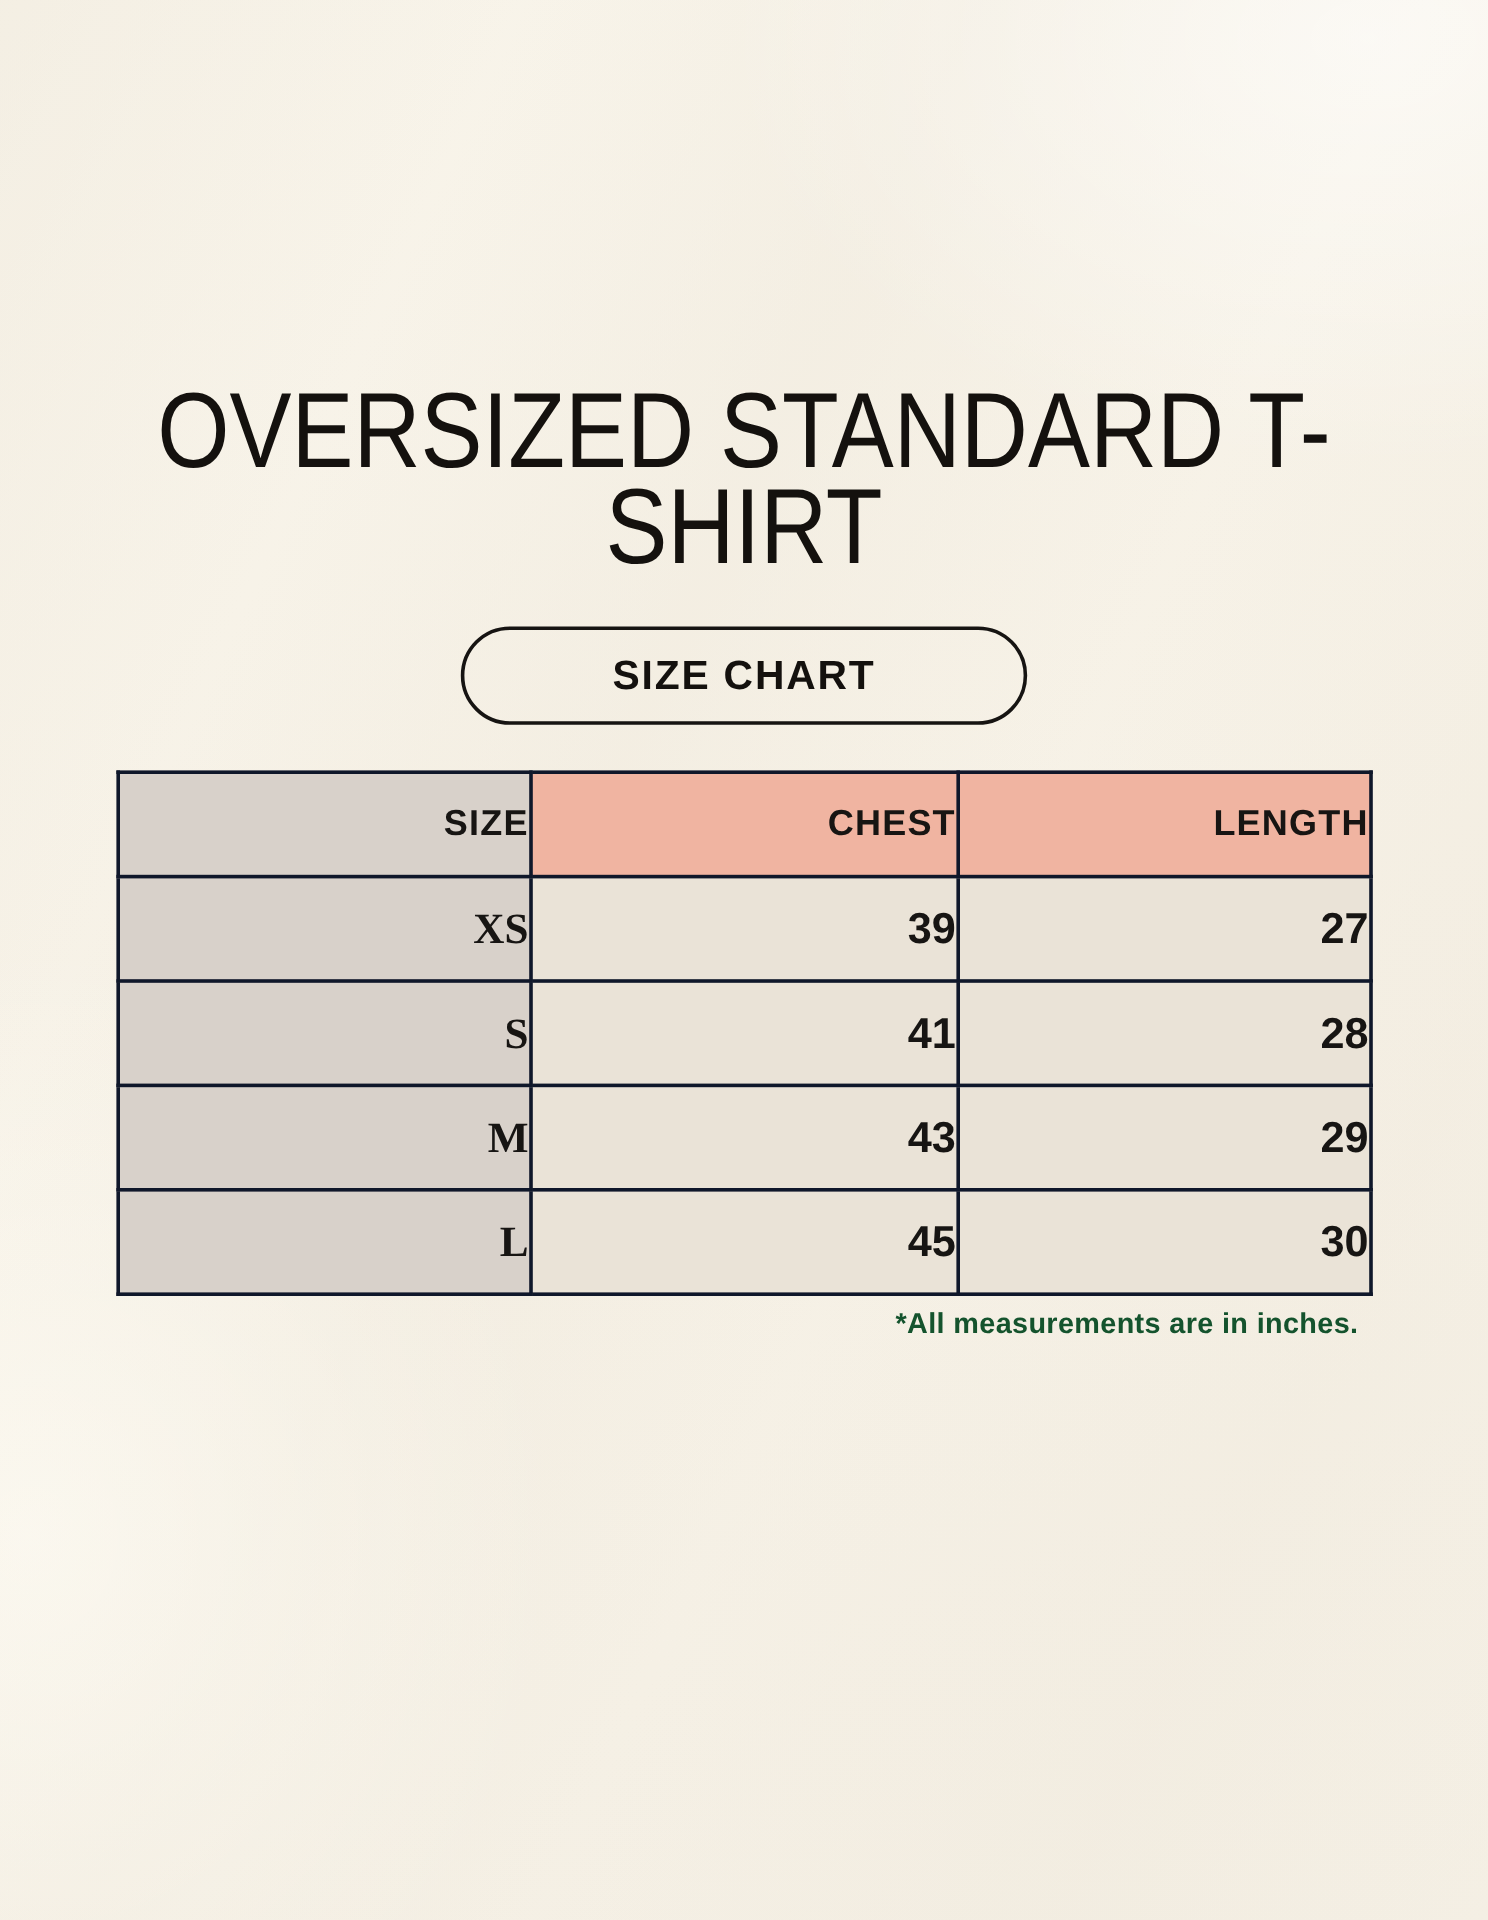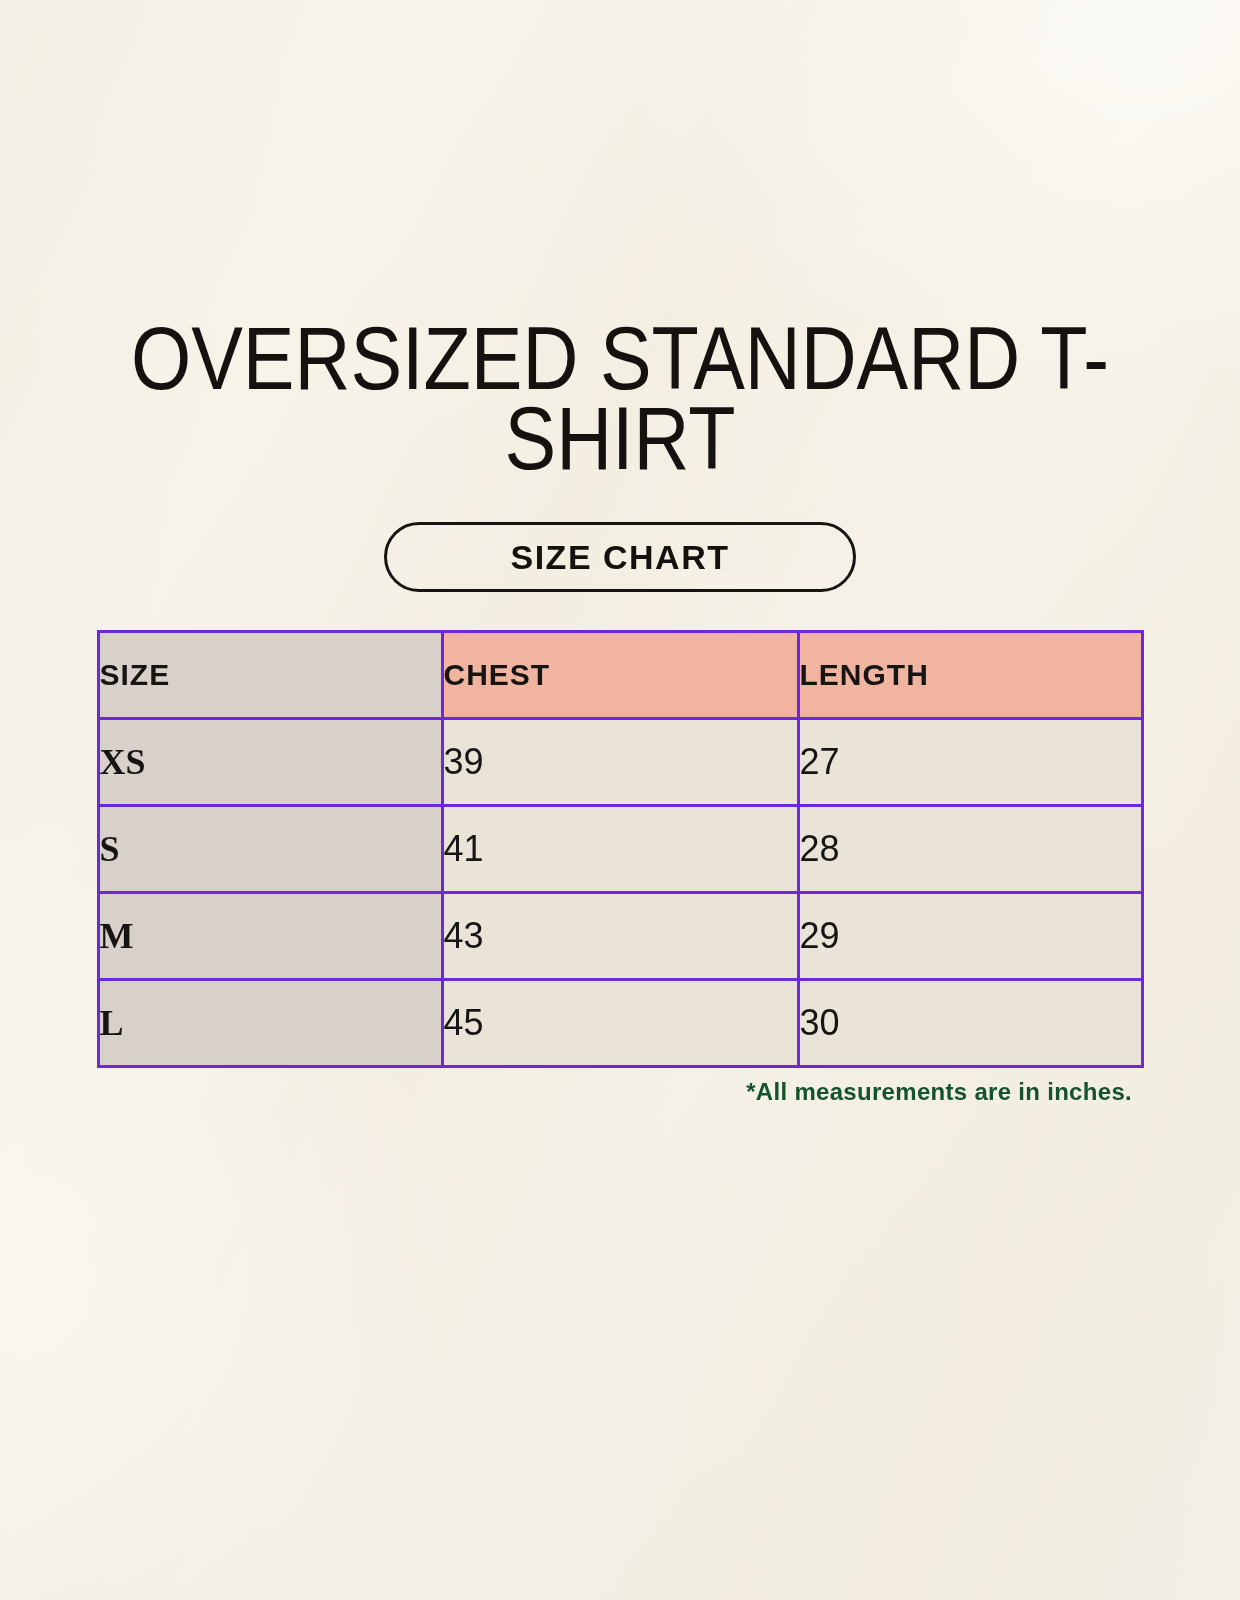--- a/index.html
+++ b/index.html
@@ -32,21 +32,21 @@
   }
   .page-title .squeeze {
     display: inline-block;
     width: 1160px;
     transform: scaleX(0.87);
     transform-origin: 50% 50%;
   }
 
   .badge {
     width: 472px;
-    height: 70px;
+    height: 82px;
     margin: 44px auto 0 auto;
     border: 3px solid #161412;
     border-radius: 41px;
     box-sizing: border-box;
     display: flex;
     align-items: center;
     justify-content: center;
     background: transparent;
   }
   .badge-label {
@@ -56,22 +56,22 @@
     color: #14110e;
   }
 
   table.size-table {
     width: 1044px;
     margin: 38px auto 0 auto;
     border-collapse: collapse;
     table-layout: fixed;
   }
   .size-table th, .size-table td {
-    border: 3px solid #6d28d9;
-    text-align: left;
+    border: 3px solid #0f172a;
+    text-align: right;
     vertical-align: middle;
     padding: 0;
   }
   .size-table thead th {
     height: 84px;
     font-size: 30px;
     font-weight: 700;
     letter-spacing: 1px;
   }
   .size-table thead th.col-size-h {
@@ -83,21 +83,21 @@
   .size-table tbody th {
     height: 84px;
     background: #d8d1ca;
     font-size: 36px;
     font-weight: 700;
     font-family: Liberation Serif, serif;
   }
   .size-table tbody td {
     background: #eae3d7;
     font-size: 36px;
-    font-weight: 400;
+    font-weight: 700;
   }
 
   .footnote-wrap {
     width: 1044px;
     margin: 10px auto 0 auto;
     text-align: right;
     box-sizing: border-box;
     padding-right: 10px;
   }
   .footnote {

